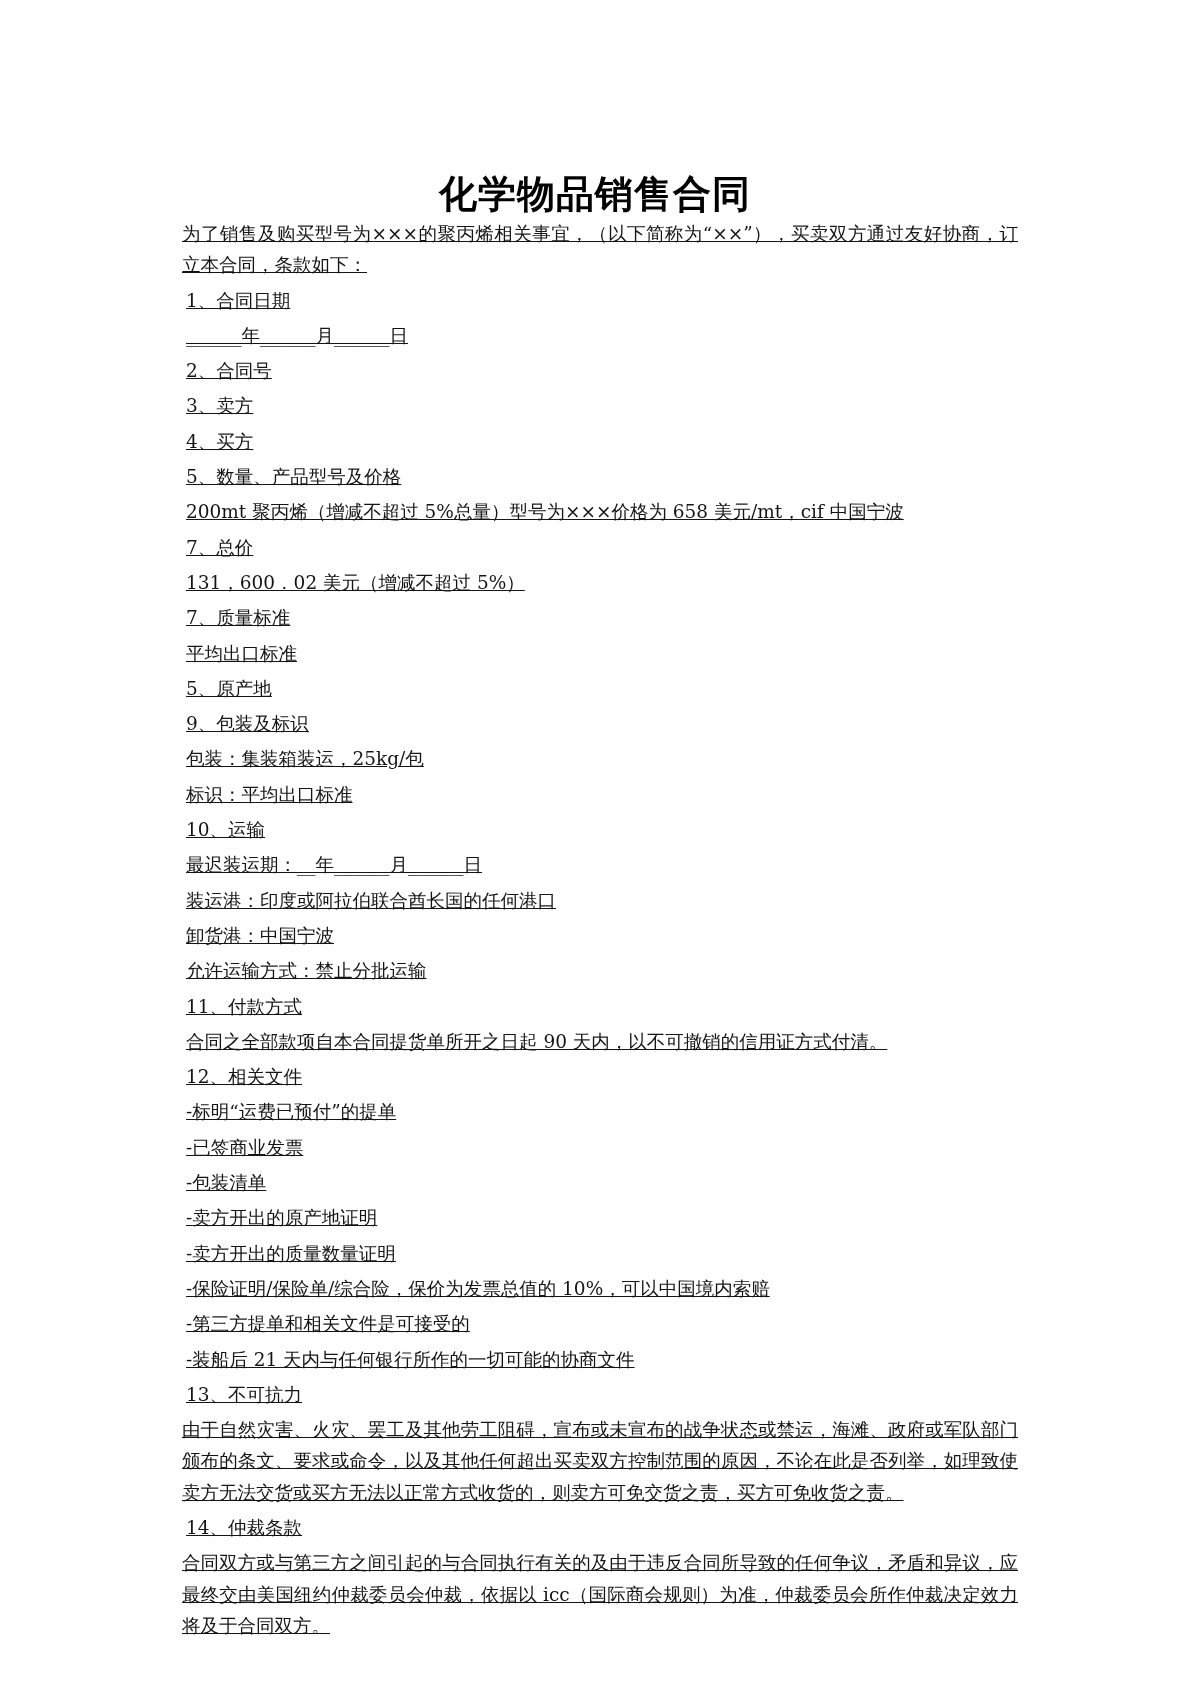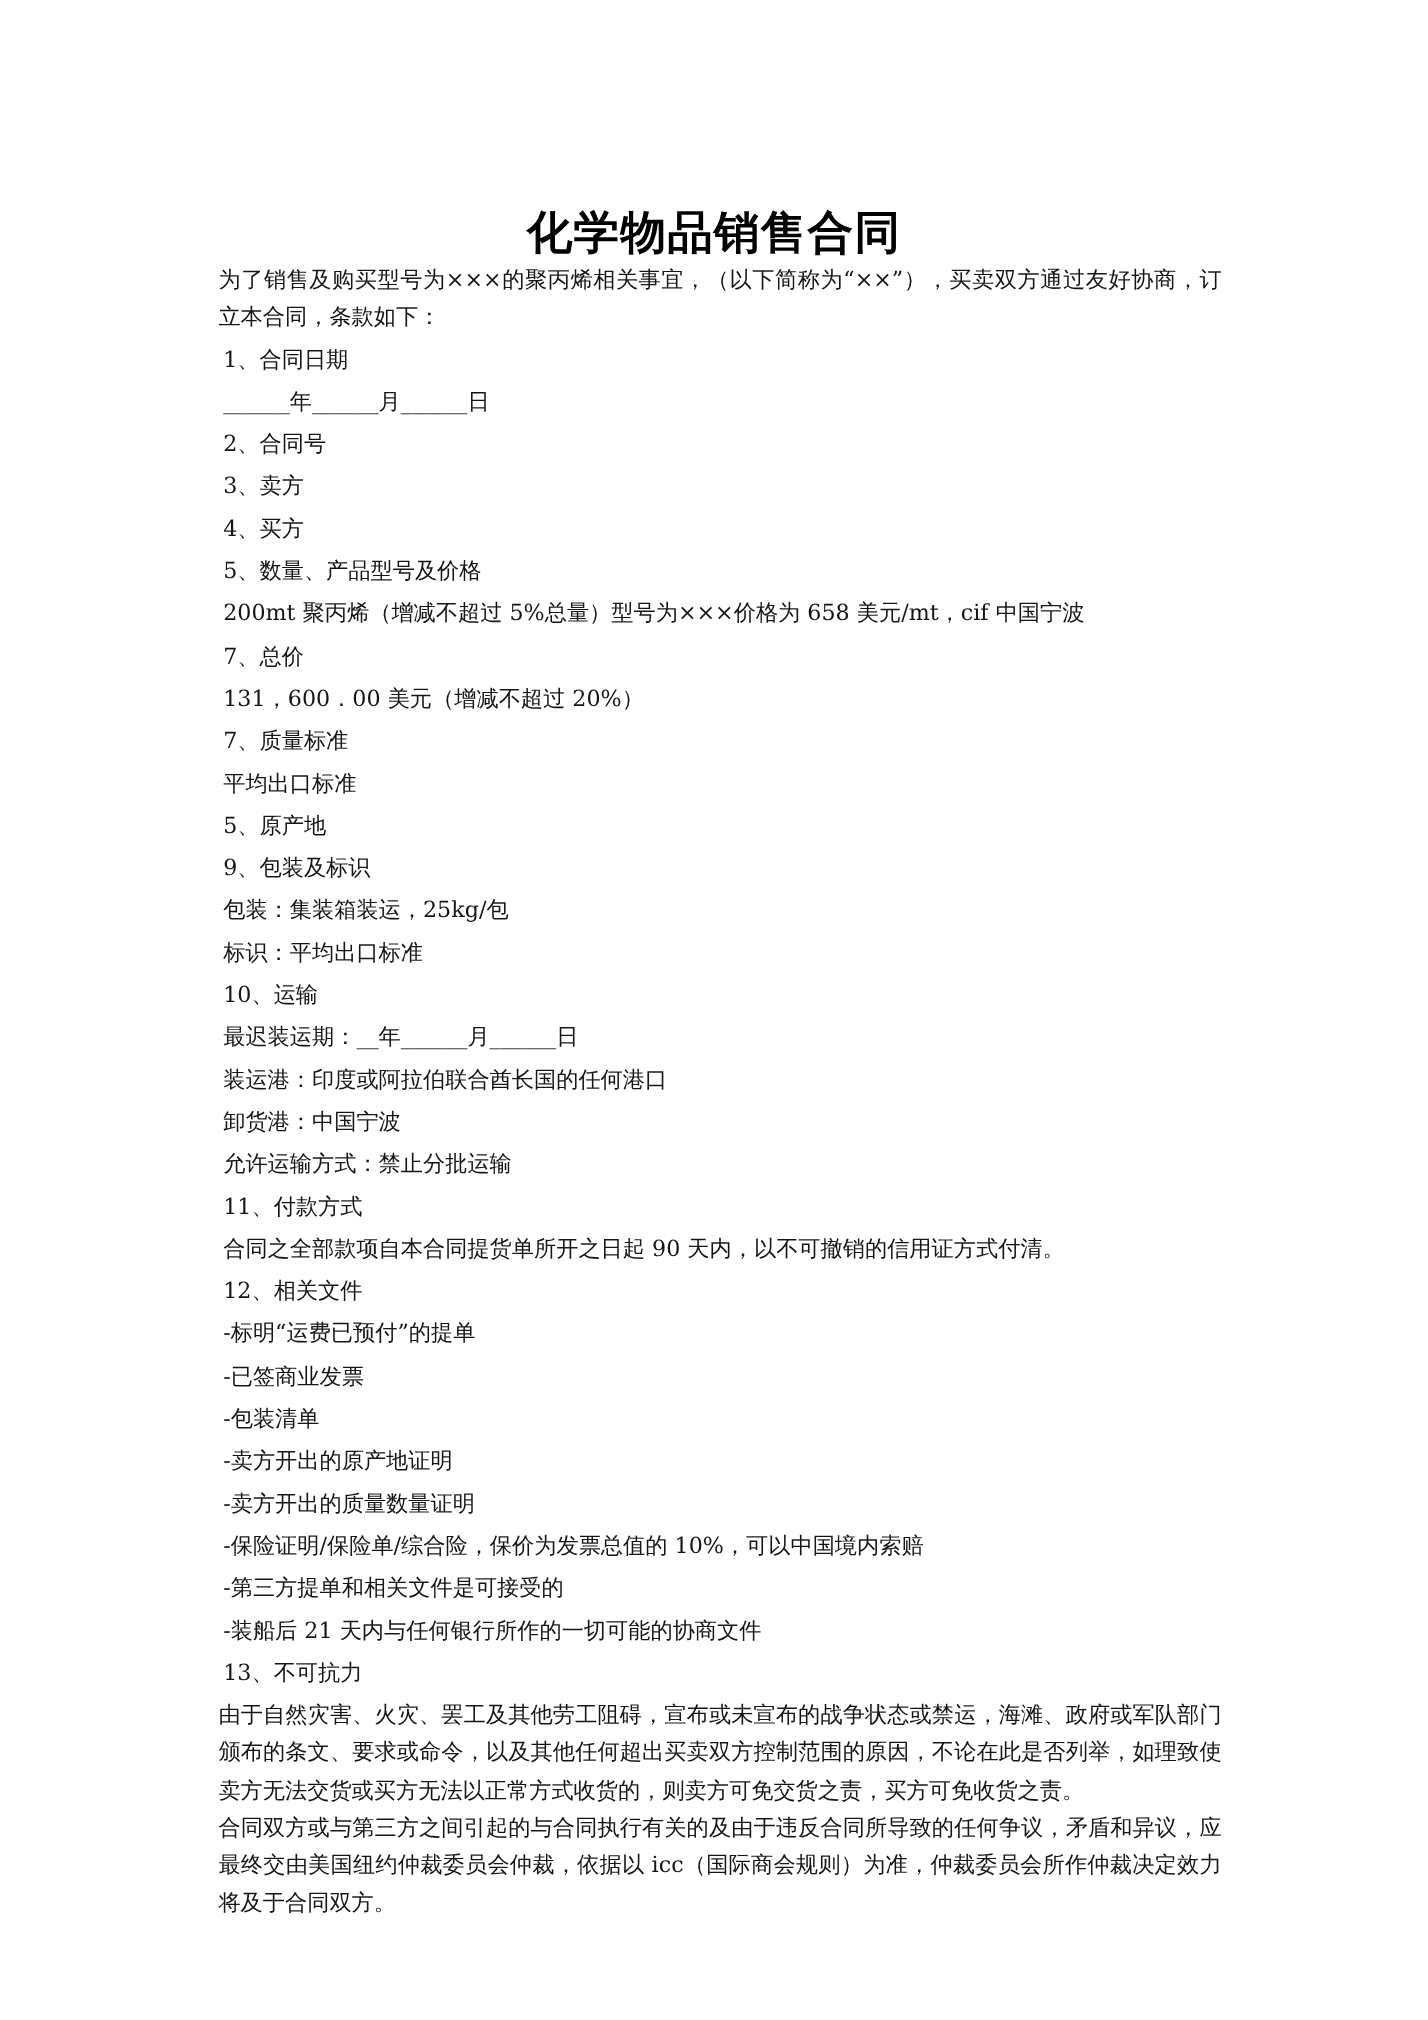--- a/index.html
+++ b/index.html
@@ -37,20 +37,21 @@
     color: #000000;
   }
   .body {
     position: absolute;
     left: 182px;
     top: 206px;
     width: 836px;
     font-size: 18.5px;
     line-height: 31.3px;
     color: #151515;
+    text-decoration: underline;
   }
   .line {
     white-space: pre-wrap;
     margin: 4px;
     min-height: 31.3px;
   }
   .para {
     margin: 0;
     text-align: justify;
     text-justify: inter-ideograph;
@@ -69,21 +70,21 @@
     <div class="line">______年______月______日</div>
 
     <div class="line">2、合同号</div>
     <div class="line">3、卖方</div>
     <div class="line">4、买方</div>
 
     <div class="line">5、数量、产品型号及价格</div>
     <div class="line">200mt 聚丙烯（增减不超过 5%总量）型号为×××价格为 658 美元/mt，cif 中国宁波</div>
 
     <div class="line">7、总价</div>
-    <div class="line">131，600．00 美元（增减不超过 20%）</div>
+    <div class="line">131，600．02 美元（增减不超过 5%）</div>
 
     <div class="line">7、质量标准</div>
     <div class="line">平均出口标准</div>
 
     <div class="line">5、原产地</div>
 
     <div class="line">9、包装及标识</div>
     <div class="line">包装：集装箱装运，25kg/包</div>
     <div class="line">标识：平均出口标准</div>
 
@@ -102,15 +103,16 @@
     <div class="line">-包装清单</div>
     <div class="line">-卖方开出的原产地证明</div>
     <div class="line">-卖方开出的质量数量证明</div>
     <div class="line">-保险证明/保险单/综合险，保价为发票总值的 10%，可以中国境内索赔</div>
     <div class="line">-第三方提单和相关文件是可接受的</div>
     <div class="line">-装船后 21 天内与任何银行所作的一切可能的协商文件</div>
 
     <div class="line">13、不可抗力</div>
     <p class="para">由于自然灾害、火灾、罢工及其他劳工阻碍，宣布或未宣布的战争状态或禁运，海滩、政府或军队部门颁布的条文、要求或命令，以及其他任何超出买卖双方控制范围的原因，不论在此是否列举，如理致使卖方无法交货或买方无法以正常方式收货的，则卖方可免交货之责，买方可免收货之责。</p>
 
+    <div class="line">14、仲裁条款</div>
     <p class="para">合同双方或与第三方之间引起的与合同执行有关的及由于违反合同所导致的任何争议，矛盾和异议，应最终交由美国纽约仲裁委员会仲裁，依据以 icc（国际商会规则）为准，仲裁委员会所作仲裁决定效力将及于合同双方。</p>
   </div>
 </div>
 
 </body></html>

